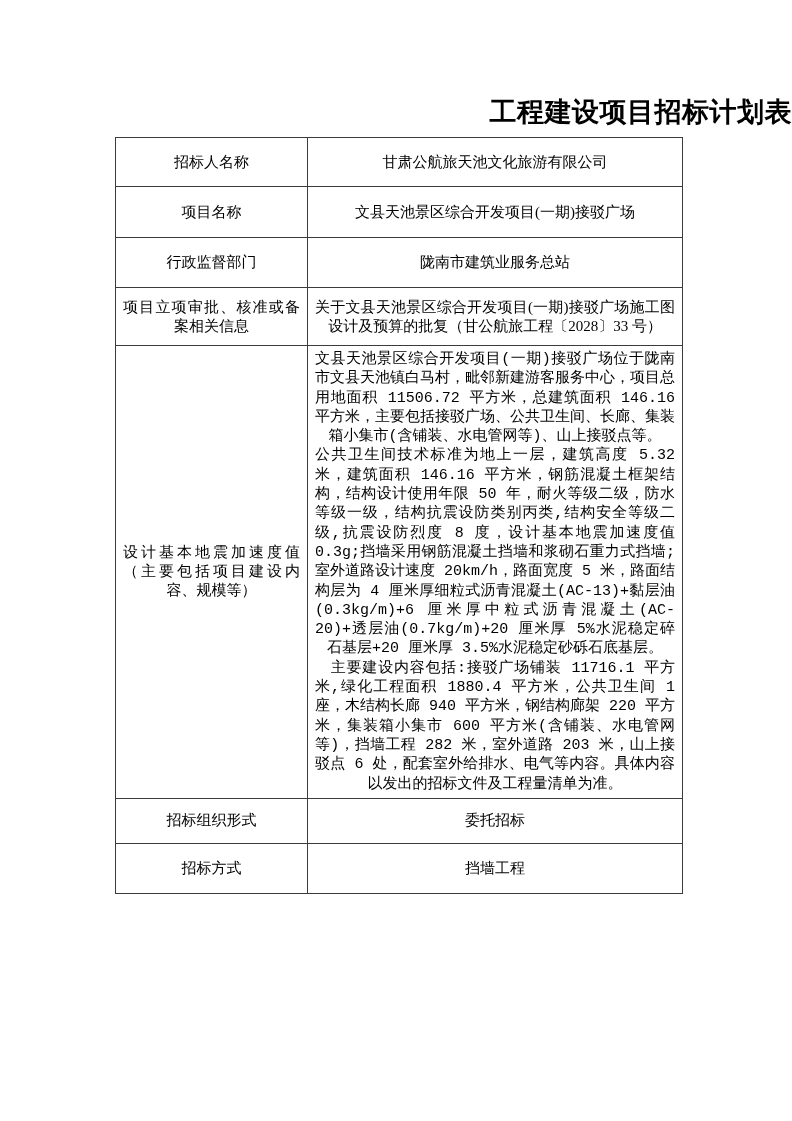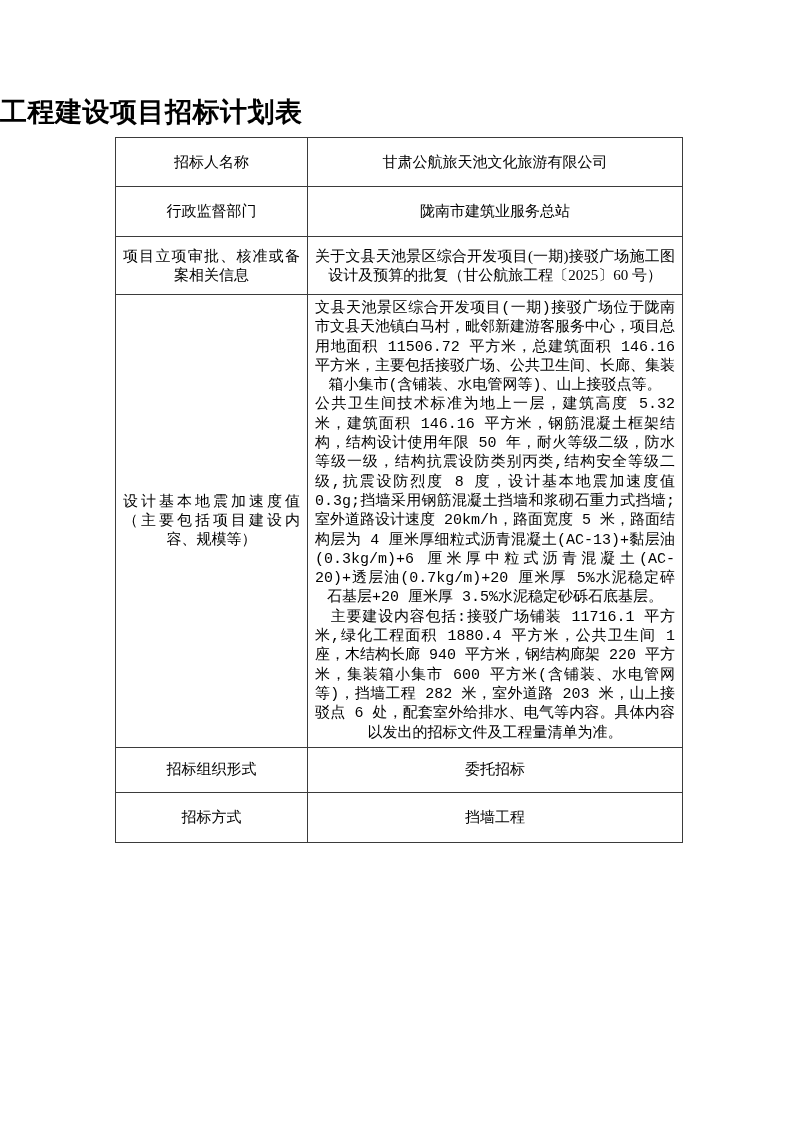--- a/index.html
+++ b/index.html
@@ -13,21 +13,21 @@
     font-family: "Liberation Serif", "DejaVu Serif", serif;
     color: #000000;
     overflow: hidden;
   }
   .doc-title {
     margin: 0 0 10px 0;
     padding-top: 98px;
     font-size: 27px;
     line-height: 29px;
     font-weight: 700;
-    text-align: left;
+    text-align: right;
     letter-spacing: 0.5px;
   }
   table.plan-table {
     border-collapse: collapse;
     table-layout: fixed;
     width: 567px;
     margin-left: 115px;
   }
   col.c-label { width: 192px; }
   col.c-value { width: 375px; }
@@ -64,27 +64,31 @@
 <table class="plan-table">
   <colgroup>
     <col class="c-label">
     <col class="c-value">
   </colgroup>
   <tbody>
     <tr style="height:49px">
       <td class="label">招标人名称</td>
       <td class="value">甘肃公航旅天池文化旅游有限公司</td>
     </tr>
+    <tr style="height:51px">
+      <td class="label">项目名称</td>
+      <td class="value">文县天池景区综合开发项目(一期)接驳广场</td>
+    </tr>
     <tr style="height:50px">
       <td class="label">行政监督部门</td>
       <td class="value">陇南市建筑业服务总站</td>
     </tr>
     <tr style="height:58px">
       <td class="label">项目立项审批、核准或备案相关信息</td>
-      <td class="value">关于文县天池景区综合开发项目(一期)接驳广场施工图设计及预算的批复（甘公航旅工程〔2025〕60 号）</td>
+      <td class="value">关于文县天池景区综合开发项目(一期)接驳广场施工图设计及预算的批复（甘公航旅工程〔2028〕33 号）</td>
     </tr>
     <tr style="height:445px">
       <td class="label">设计基本地震加速度值（主要包括项目建设内容、规模等）</td>
       <td class="prose">
         <p>文县天池景区综合开发项目(一期)接驳广场位于陇南市文县天池镇白马村，毗邻新建游客服务中心，项目总用地面积 11506.72 平方米，总建筑面积 146.16 平方米，主要包括接驳广场、公共卫生间、长廊、集装箱小集市(含铺装、水电管网等)、山上接驳点等。</p>
         <p>公共卫生间技术标准为地上一层，建筑高度 5.32 米，建筑面积 146.16 平方米，钢筋混凝土框架结构，结构设计使用年限 50 年，耐火等级二级，防水等级一级，结构抗震设防类别丙类,结构安全等级二级,抗震设防烈度 8 度，设计基本地震加速度值 0.3g;挡墙采用钢筋混凝土挡墙和浆砌石重力式挡墙;室外道路设计速度 20km/h，路面宽度 5 米，路面结构层为 4 厘米厚细粒式沥青混凝土(AC-13)+黏层油(0.3kg/m)+6 厘米厚中粒式沥青混凝土(AC-20)+透层油(0.7kg/m)+20 厘米厚 5%水泥稳定碎石基层+20 厘米厚 3.5%水泥稳定砂砾石底基层。</p>
         <p>　主要建设内容包括:接驳广场铺装 11716.1 平方米,绿化工程面积 1880.4 平方米，公共卫生间 1 座，木结构长廊 940 平方米，钢结构廊架 220 平方米，集装箱小集市 600 平方米(含铺装、水电管网等)，挡墙工程 282 米，室外道路 203 米，山上接驳点 6 处，配套室外给排水、电气等内容。具体内容以发出的招标文件及工程量清单为准。</p>
       </td>
     </tr>
     <tr style="height:45px">

